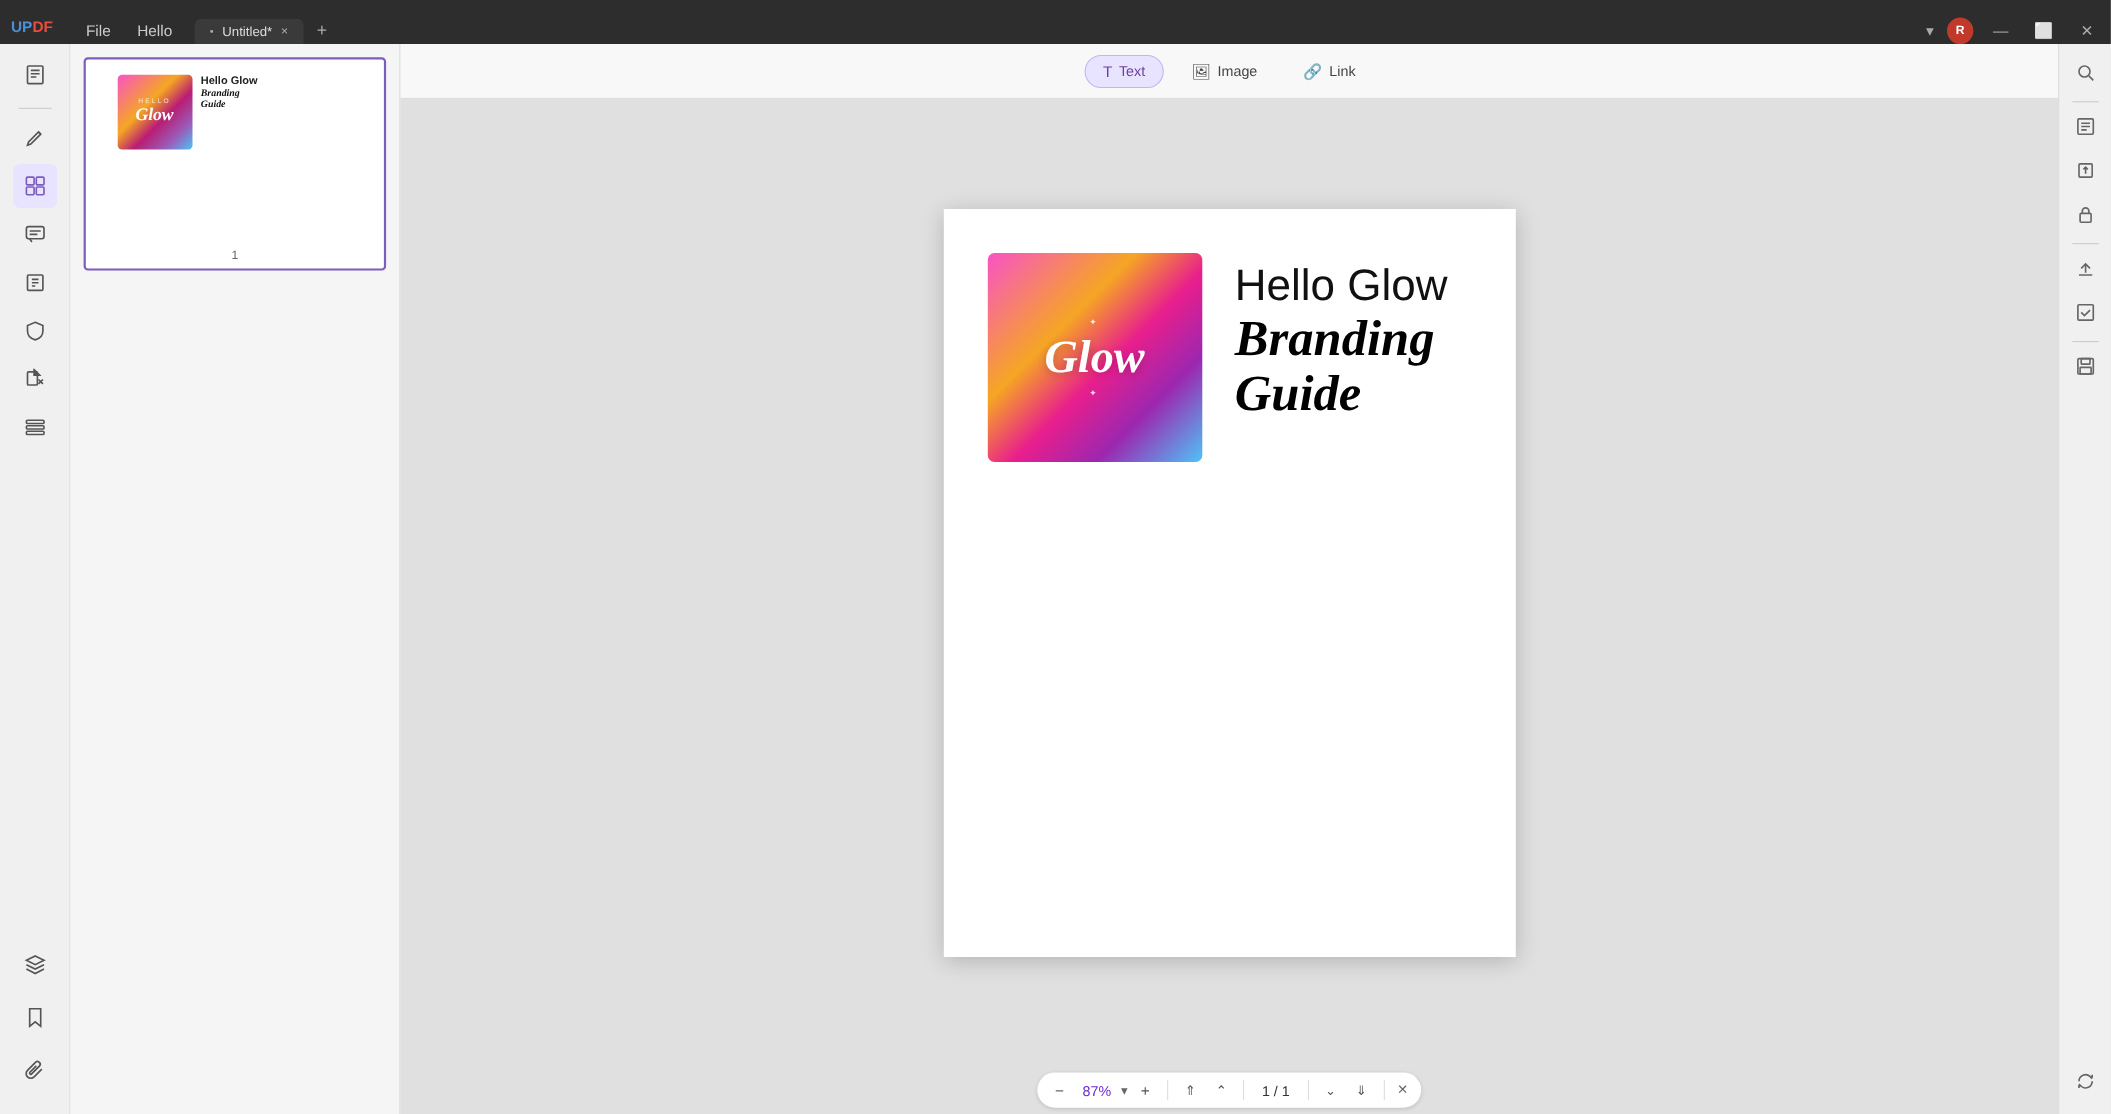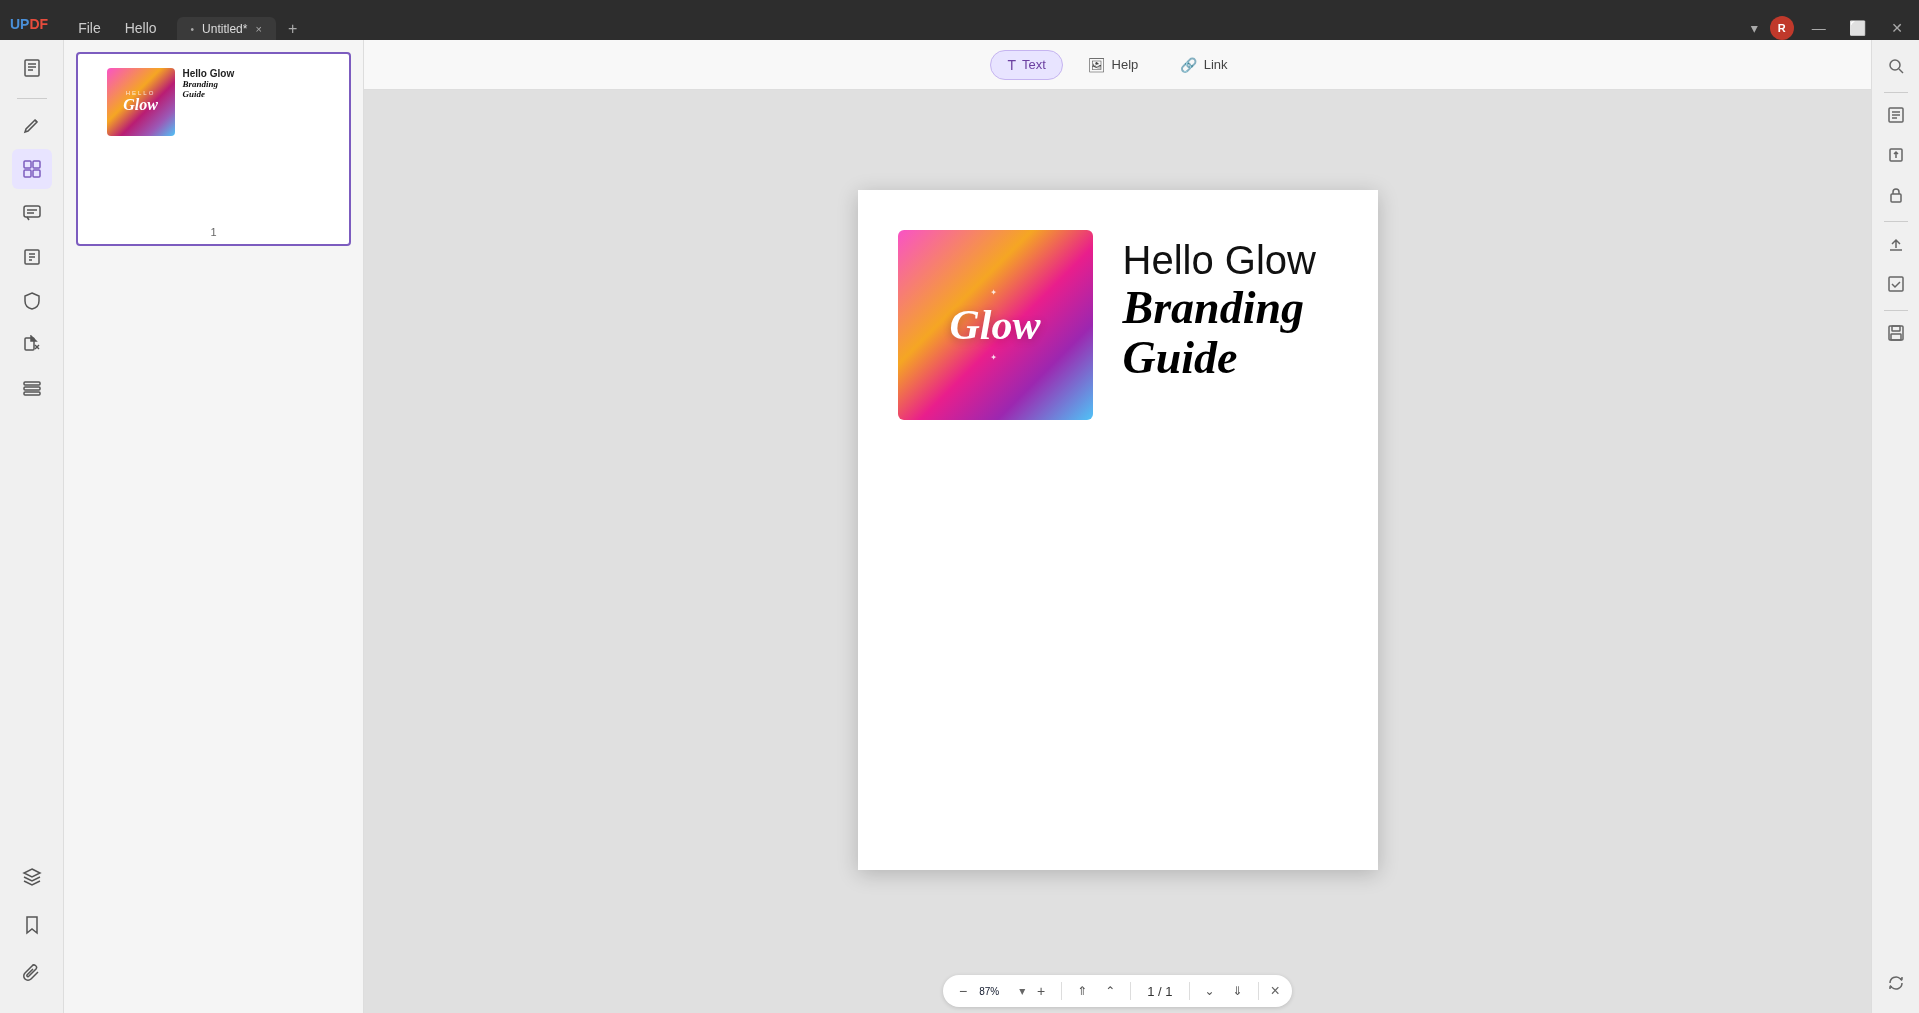--- a/index.html
+++ b/index.html
@@ -266,23 +266,24 @@
     }
     .zoom-btn {
       width: 24px; height: 24px;
       display: flex; align-items: center; justify-content: center;
       border-radius: 50%;
       cursor: pointer;
       color: #555;
       font-size: 14px;
     }
     .zoom-value {
-      font-size: 10px;
-      color: #0f172a;
+      font-size: 13px;
+      color: #6d28d9;
       min-width: 36px;
+      text-align: center;
     }
     .zoom-dropdown {
       color: #666;
       font-size: 12px;
       cursor: pointer;
     }
     .zoom-divider { width: 1px; height: 18px; background: #ddd; margin: 0 4px; }
     .zoom-nav-btn {
       width: 24px; height: 24px;
       display: flex; align-items: center; justify-content: center;
@@ -450,21 +451,21 @@
 
   <div class="editor-area">
 
     <div class="editor-toolbar">
       <div class="toolbar-btn active">
         <span class="toolbar-icon">T</span>
         <span>Text</span>
       </div>
       <div class="toolbar-btn">
         <span class="toolbar-icon">🖼</span>
-        <span>Help</span>
+        <span>Image</span>
       </div>
       <div class="toolbar-btn">
         <span class="toolbar-icon">🔗</span>
         <span>Link</span>
       </div>
     </div>
 
     <div class="canvas-area">
       <div class="pdf-page">
         <div class="page-content-top">

